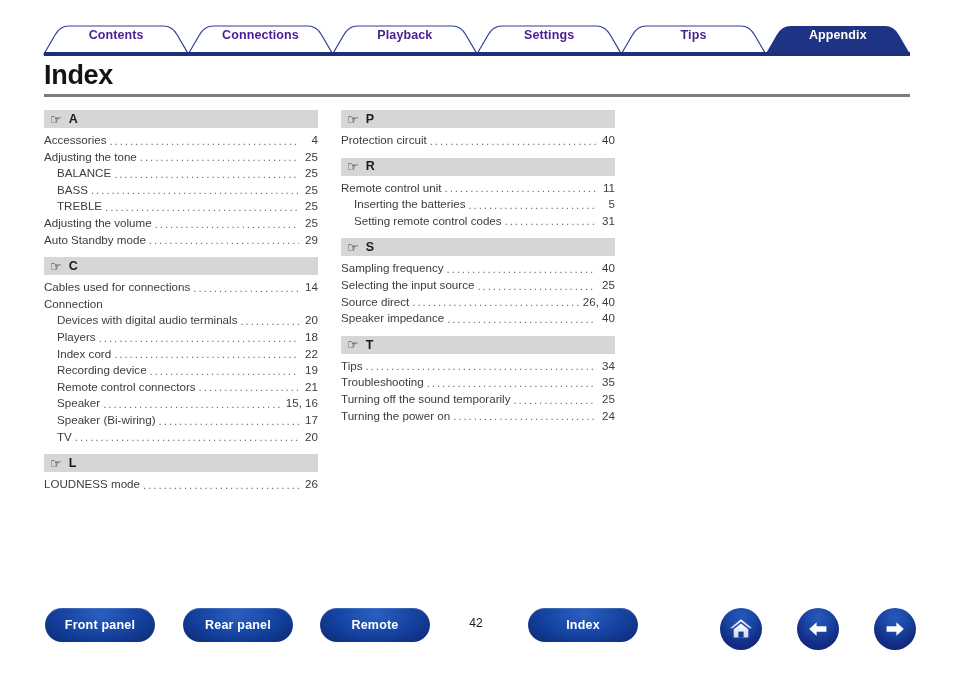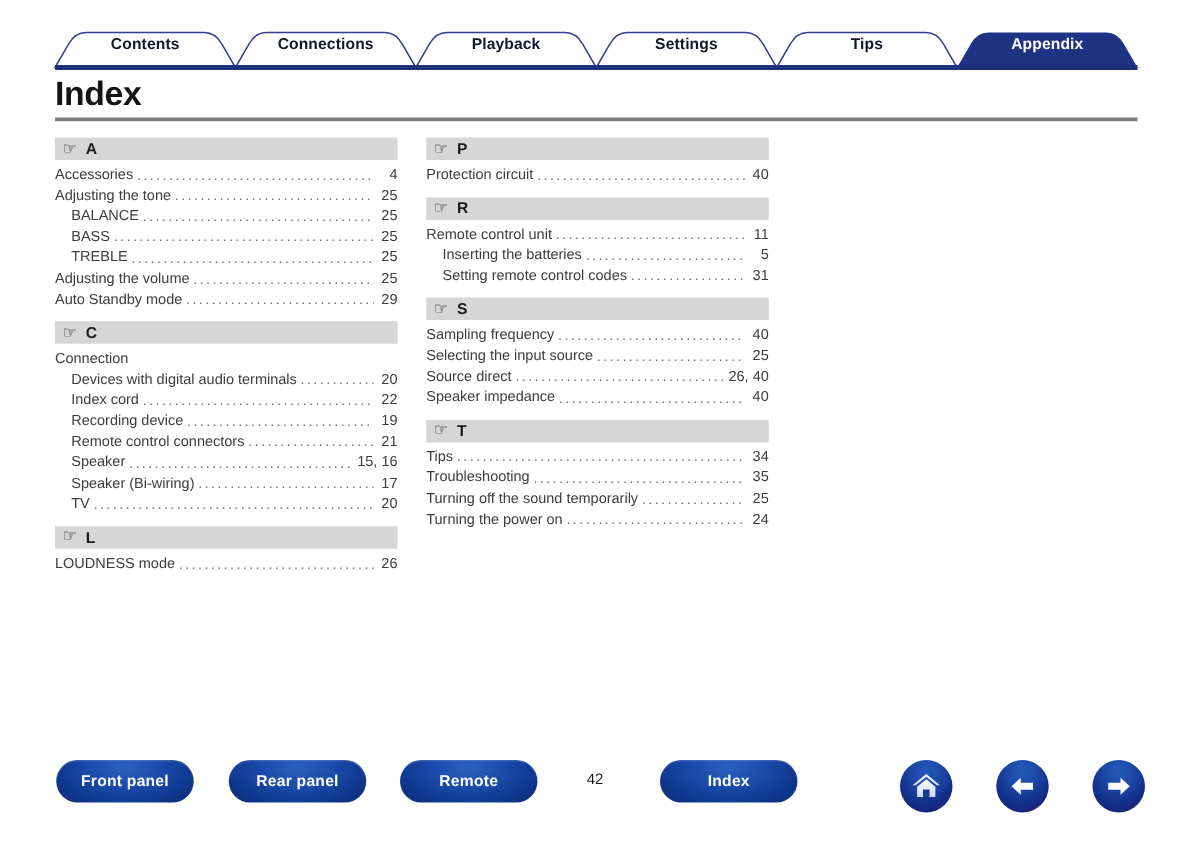--- a/index.html
+++ b/index.html
@@ -25,21 +25,21 @@
   }
   #tabbar svg {
     display: block;
   }
   .tab-label {
     position: absolute;
     top: 35px;
     transform: translate(-50%, -50%);
     font-size: 12.5px;
     font-weight: bold;
-    color: #0f172a;
+    color: #4c1d95;
     white-space: nowrap;
     letter-spacing: 0.1px;
   }
   .tab-label.active {
     color: #ffffff;
   }
 
   
   #page-title {
     position: absolute;
@@ -255,29 +255,39 @@
         <span class="etext">Auto Standby mode</span>
         <span class="leader"></span>
         <span class="epage">29</span>
       </div>
     </div>
     <div class="section">
       <div class="section-head">
         <span class="hand-icon">☞</span>
         <span class="section-letter">C</span>
       </div>
+      <div class="entry">
+        <span class="etext">Cables used for connections</span>
+        <span class="leader"></span>
+        <span class="epage">14</span>
+      </div>
       <div class="entry noleader">
         <span class="etext">Connection</span>
         <span class="leader"></span>
         <span class="epage"></span>
       </div>
       <div class="entry lvl1">
         <span class="etext">Devices with digital audio terminals</span>
         <span class="leader"></span>
         <span class="epage">20</span>
+      </div>
+      <div class="entry lvl1">
+        <span class="etext">Players</span>
+        <span class="leader"></span>
+        <span class="epage">18</span>
       </div>
       <div class="entry lvl1">
         <span class="etext">Index cord</span>
         <span class="leader"></span>
         <span class="epage">22</span>
       </div>
       <div class="entry lvl1">
         <span class="etext">Recording device</span>
         <span class="leader"></span>
         <span class="epage">19</span>

